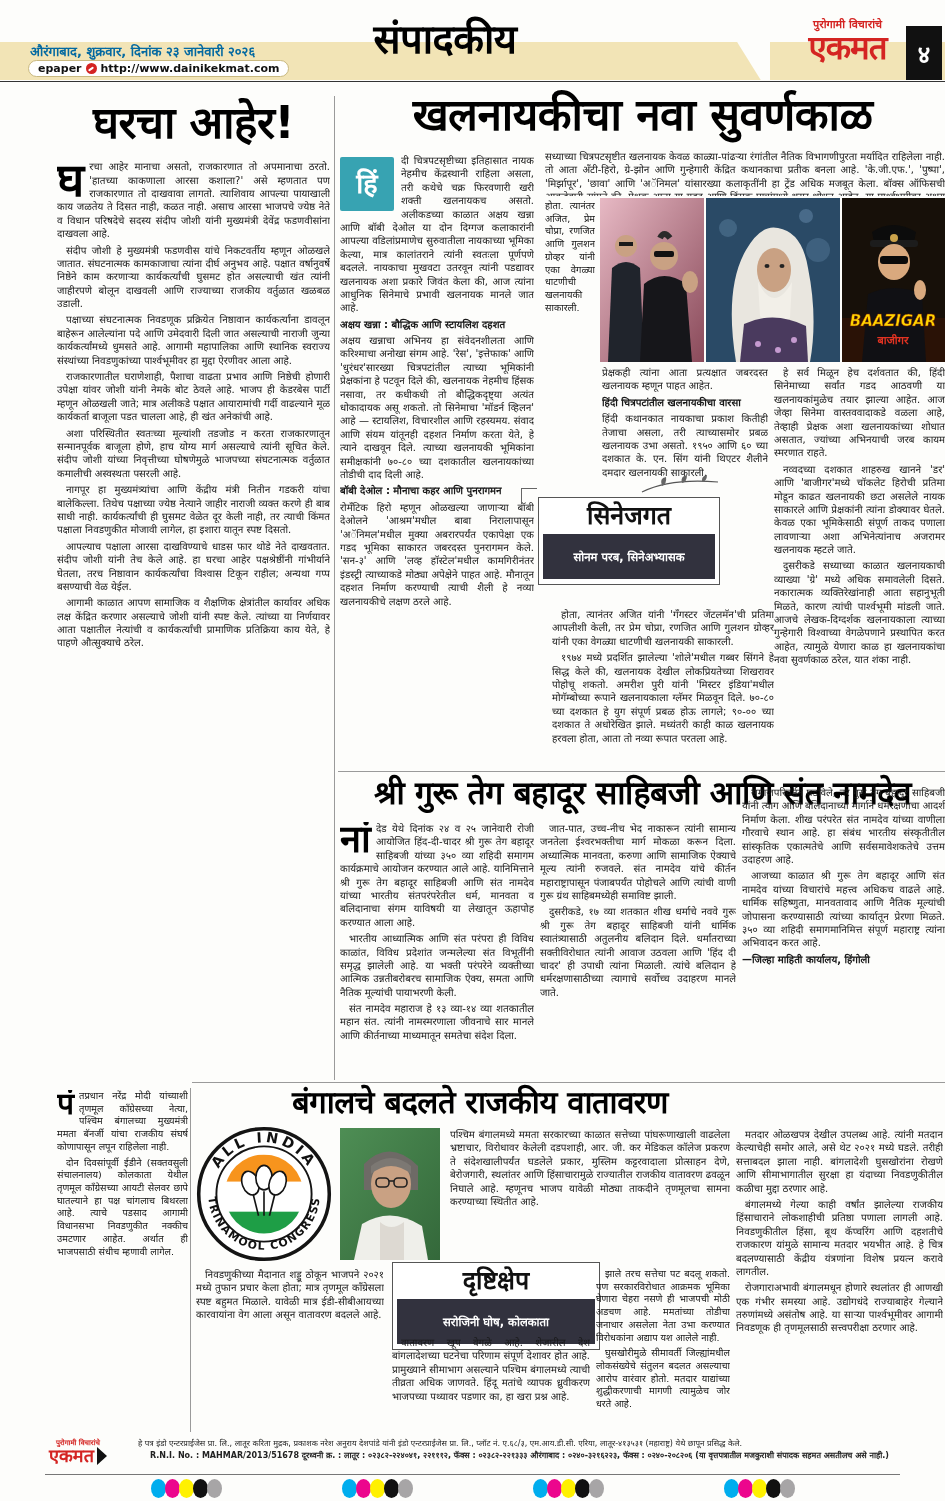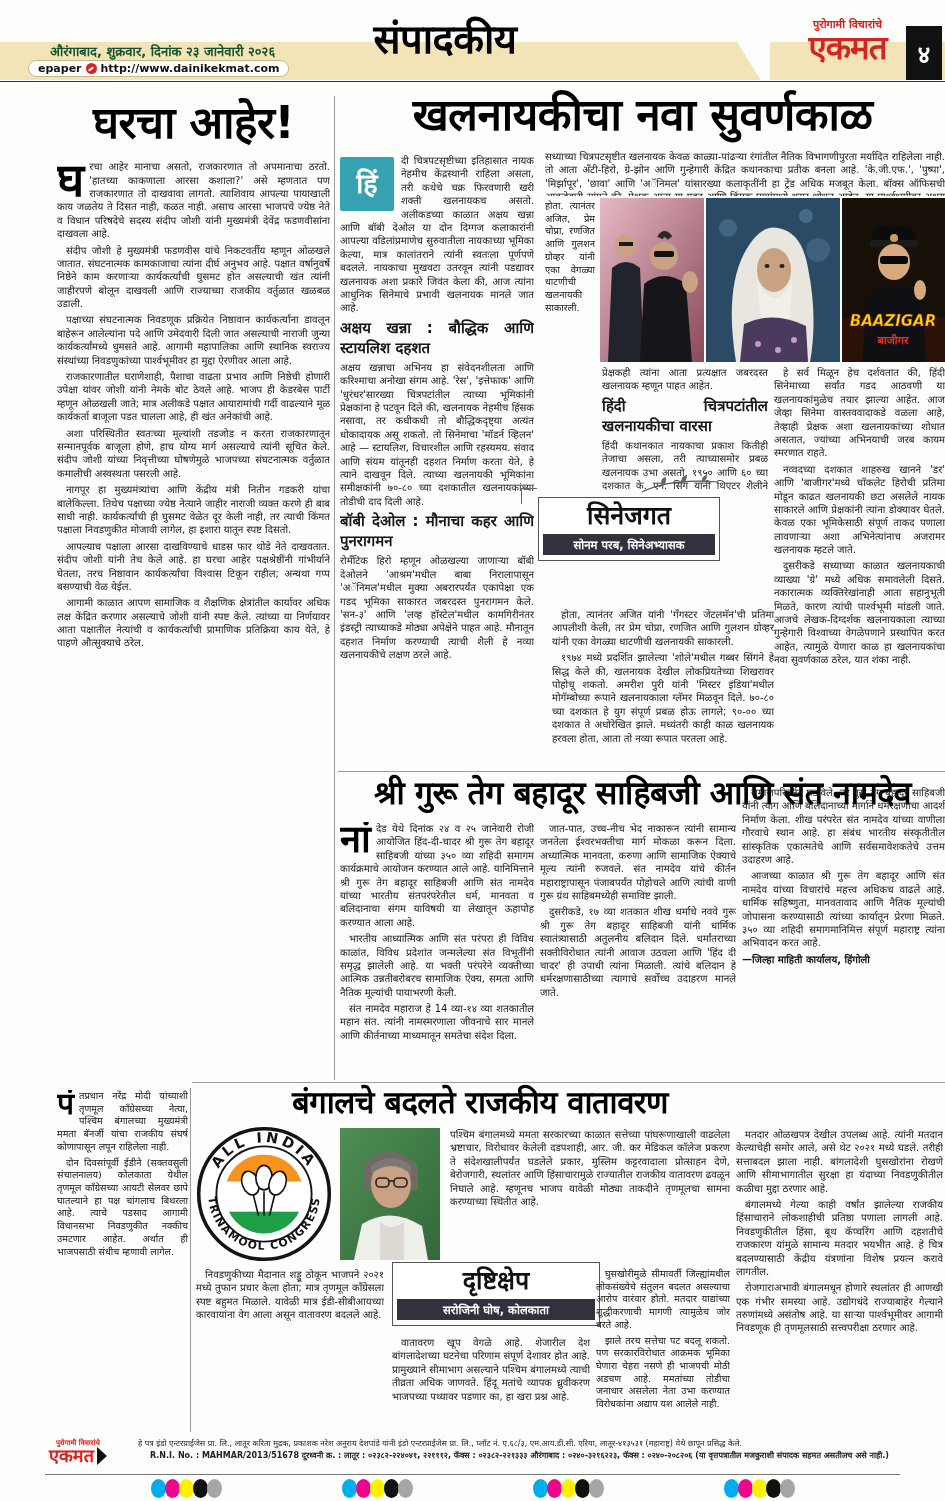--- a/index.html
+++ b/index.html
@@ -3,43 +3,43 @@
 <meta charset="utf-8">
 <style>
   html,body{margin:0;padding:0;}
   body{width:945px;height:1501px;position:relative;background:#fdfdfb;overflow:hidden;
        font-family:"DejaVu Sans","Liberation Sans",sans-serif;color:#161616;}
   .abs{position:absolute;}
   .bt{font-size:10px;line-height:1.34;text-align:justify;color:#181818;overflow:hidden;}
   .bt p{margin:0 0 3px;text-indent:9px;}
   .bt p.nolead{text-indent:0;}
   .hl{font-weight:900;color:#000;text-align:center;letter-spacing:-.5px;line-height:1.05;}
-  .sh{font-size:15px;font-weight:800;margin:4px 0 2px;text-indent:0 !important;}
+  .sh{font-size:10px;font-weight:800;margin:4px 0 2px;text-indent:0 !important;}
   .dc{float:left;font-size:46px;line-height:.8;font-weight:900;padding:2px 5px 0 0;color:#000;}
   .dcbox{float:left;width:54px;height:54px;background:#37a3b2;color:#fff;font-size:27px;font-weight:900;
          display:flex;align-items:center;justify-content:center;margin:3px 7px 2px 0;border-radius:2px;}
   .vrule{width:1px;background:#9a9a9a;}
   .hrule{height:1px;background:#9a9a9a;}
   .bylinebox{border:1.5px solid #555;background:#fff;text-align:center;padding:4px 4px 5px;}
   .bylinebox .bbt{font-size:25px;font-weight:900;color:#111;line-height:1.1;}
-  .bylinebox .bba{margin-top:4px;background:#32323e;color:#fff;font-size:11.5px;font-weight:700;padding:3px 2px;}
+  .bylinebox .bba{margin-top:4px;background:#32323e;color:#fff;font-size:11.5px;font-weight:700;padding:15px 2px;}
   .credit{font-weight:800;text-align:left;text-indent:0 !important;}
   .pill{display:inline-flex;align-items:center;gap:4px;background:#fff;border:1px solid #c9b980;
         border-radius:10px;padding:1px 9px;font-size:11px;font-weight:700;color:#111;}
   .dotgroup{display:flex;}
   .dotgroup span{width:15px;height:19px;border-radius:50%;margin-right:-1px;display:block;}
 </style>
 </head>
 <body>
 
 <div class="abs" style="left:0;top:42px;width:945px;height:38px;background:#f2e4b6;clip-path:polygon(0 0,78% 0,80.5% 100%,0 100%);"></div>
 <div class="abs" style="left:770px;top:42px;width:175px;height:38px;background:#f2e4b6;"></div>
 <div class="abs hrule" style="left:0;top:81px;width:945px;background:#333;"></div>
 
-<div class="abs" style="left:30px;top:42px;font-size:13px;font-weight:800;color:#14532d;margin-left:20px;">औरंगाबाद, शुक्रवार, दिनांक २३ जानेवारी २०२६</div>
+<div class="abs" style="left:30px;top:42px;font-size:13px;font-weight:800;color:#0369a1;">औरंगाबाद, शुक्रवार, दिनांक २३ जानेवारी २०२६</div>
 
 <div class="abs pill" style="left:28px;top:60px;">
   <span>epaper</span>
   <span style="width:11px;height:11px;border-radius:50%;background:#d42422;display:inline-block;position:relative;">
     <span style="position:absolute;left:2.5px;top:4.5px;width:6px;height:2px;background:#fff;border-radius:2px;transform:rotate(-35deg);"></span>
   </span>
   <span>http://www.dainikekmat.com</span>
 </div>
 
 <div class="abs hl" style="left:335px;top:18px;width:220px;font-size:40px;">संपादकीय</div>
@@ -152,21 +152,21 @@
 <div class="abs bt" style="left:552px;top:568px;width:222px;height:200px;margin-top:40px;">
   <span><p>होता, त्यानंतर अजित यांनी 'गँगस्टर जेंटलमॅन'ची प्रतिमा आपलीशी केली, तर प्रेम चोप्रा, रणजित आणि गुलशन ग्रोव्हर यांनी एका वेगळ्या धाटणीची खलनायकी साकारली.</p><p>१९७४ मध्ये प्रदर्शित झालेल्या 'शोले'मधील गब्बर सिंगने हे सिद्ध केले की, खलनायक देखील लोकप्रियतेच्या शिखरावर पोहोचू शकतो. अमरीश पुरी यांनी 'मिस्टर इंडिया'मधील मोगॅम्बोच्या रूपाने खलनायकाला ग्लॅमर मिळवून दिले. ७०-८० च्या दशकात हे युग संपूर्ण प्रबळ होऊ लागले; ९०-०० च्या दशकात ते अधोरेखित झाले. मध्यंतरी काही काळ खलनायक हरवला होता, आता तो नव्या रूपात परतला आहे.</p></span>
 </div>
 
 <div class="abs hrule" style="left:338px;top:771px;width:607px;"></div>
 
 <div class="abs hl" style="left:340px;top:777px;width:605px;font-size:32px;">श्री गुरू तेग बहादूर साहिबजी आणि संत नामदेव</div>
 
 <div class="abs bt" style="left:340px;top:822px;width:194px;height:254px;">
   <p class="nolead"><span class="dc" style="font-size:38px;">नां</span><span>देड येथे दिनांक २४ व २५ जानेवारी रोजी आयोजित हिंद-दी-चादर श्री गुरू तेग बहादूर साहिबजी यांच्या ३५० व्या शहिदी समागम कार्यक्रमाचे आयोजन करण्यात आले आहे. यानिमित्ताने श्री गुरू तेग बहादूर साहिबजी आणि संत नामदेव यांच्या भारतीय संतपरंपरेतील धर्म, मानवता व बलिदानाचा संगम याविषयी या लेखातून ऊहापोह करण्यात आला आहे.</span></p>
-  <span><p>भारतीय आध्यात्मिक आणि संत परंपरा ही विविध काळांत, विविध प्रदेशांत जन्मलेल्या संत विभूतींनी समृद्ध झालेली आहे. या भक्ती परंपरेने व्यक्तीच्या आत्मिक उन्नतीबरोबरच सामाजिक ऐक्य, समता आणि नैतिक मूल्यांची पायाभरणी केली.</p><p>संत नामदेव महाराज हे 14 व्या-१४ व्या शतकातील महान संत. त्यांनी नामस्मरणाला जीवनाचे सार मानले आणि कीर्तनाच्या माध्यमातून समतेचा संदेश दिला.</p></span>
+  <span><p>भारतीय आध्यात्मिक आणि संत परंपरा ही विविध काळांत, विविध प्रदेशांत जन्मलेल्या संत विभूतींनी समृद्ध झालेली आहे. या भक्ती परंपरेने व्यक्तीच्या आत्मिक उन्नतीबरोबरच सामाजिक ऐक्य, समता आणि नैतिक मूल्यांची पायाभरणी केली.</p><p>संत नामदेव महाराज हे १३ व्या-१४ व्या शतकातील महान संत. त्यांनी नामस्मरणाला जीवनाचे सार मानले आणि कीर्तनाच्या माध्यमातून समतेचा संदेश दिला.</p></span>
 </div>
 <div class="abs bt" style="left:540px;top:822px;width:196px;height:254px;">
   <span><p>जात-पात, उच्च-नीच भेद नाकारून त्यांनी सामान्य जनतेला ईश्वरभक्तीचा मार्ग मोकळा करून दिला. अध्यात्मिक मानवता, करुणा आणि सामाजिक ऐक्याचे मूल्य त्यांनी रुजवले. संत नामदेव यांचे कीर्तन महाराष्ट्रापासून पंजाबपर्यंत पोहोचले आणि त्यांची वाणी गुरू ग्रंथ साहिबमध्येही समाविष्ट झाली.</p><p>दुसरीकडे, १७ व्या शतकात शीख धर्माचे नववे गुरू श्री गुरू तेग बहादूर साहिबजी यांनी धार्मिक स्वातंत्र्यासाठी अतुलनीय बलिदान दिले. धर्मांतराच्या सक्तीविरोधात त्यांनी आवाज उठवला आणि 'हिंद दी चादर' ही उपाधी त्यांना मिळाली. त्यांचे बलिदान हे धर्मरक्षणासाठीच्या त्यागाचे सर्वोच्च उदाहरण मानले जाते.</p></span>
 </div>
 <div class="abs bt" style="left:742px;top:786px;width:203px;height:254px;">
   <span><p>समाजपरिवर्तन घडविले, तर गुरू तेग बहादूर साहिबजी यांनी त्याग आणि बलिदानाच्या मार्गाने धर्मरक्षणाचा आदर्श निर्माण केला. शीख परंपरेत संत नामदेव यांच्या वाणीला गौरवाचे स्थान आहे. हा संबंध भारतीय संस्कृतीतील सांस्कृतिक एकात्मतेचे आणि सर्वसमावेशकतेचे उत्तम उदाहरण आहे.</p><p>आजच्या काळात श्री गुरू तेग बहादूर आणि संत नामदेव यांच्या विचारांचे महत्त्व अधिकच वाढले आहे. धार्मिक सहिष्णुता, मानवतावाद आणि नैतिक मूल्यांची जोपासना करण्यासाठी त्यांच्या कार्यातून प्रेरणा मिळते. ३५० व्या शहिदी समागमानिमित्त संपूर्ण महाराष्ट्र त्यांना अभिवादन करत आहे.</p></span>
   <p class="credit">—जिल्हा माहिती कार्यालय, हिंगोली</p>
 </div>
 
 <div class="abs hrule" style="left:192px;top:1082px;width:753px;"></div>
@@ -243,21 +243,21 @@
 
 <div class="abs bylinebox" style="left:392px;top:1262px;width:198px;">
   <div class="bbt">दृष्टिक्षेप</div>
   <div class="bba">सरोजिनी घोष, कोलकाता</div>
 </div>
 <div class="abs bt" style="left:392px;top:1336px;width:198px;height:96px;">
   <span><p>वातावरण खूप वेगळे आहे. शेजारील देश बांगलादेशच्या घटनेचा परिणाम संपूर्ण देशावर होत आहे. प्रामुख्याने सीमाभाग असल्याने पश्चिम बंगालमध्ये त्याची तीव्रता अधिक जाणवते. हिंदू मतांचे व्यापक ध्रुवीकरण भाजपच्या पथ्यावर पडणार का, हा खरा प्रश्न आहे.</p></span>
 </div>
 
 <div class="abs bt" style="left:596px;top:1268px;width:134px;height:164px;font-size:9.5px;">
-  <span><p>घुसखोरीमुळे सीमावर्ती जिल्ह्यांमधील लोकसंख्येचे संतुलन बदलत असल्याचा आरोप वारंवार होतो. मतदार याद्यांच्या शुद्धीकरणाची मागणी त्यामुळेच जोर धरते आहे.</p><p>झाले तरच सत्तेचा पट बदलू शकतो. पण सरकारविरोधात आक्रमक भूमिका घेणारा चेहरा नसणे ही भाजपची मोठी अडचण आहे. ममतांच्या तोडीचा जनाधार असलेला नेता उभा करण्यात विरोधकांना अद्याप यश आलेले नाही.</p></span>
+  <span><p>झाले तरच सत्तेचा पट बदलू शकतो. पण सरकारविरोधात आक्रमक भूमिका घेणारा चेहरा नसणे ही भाजपची मोठी अडचण आहे. ममतांच्या तोडीचा जनाधार असलेला नेता उभा करण्यात विरोधकांना अद्याप यश आलेले नाही.</p><p>घुसखोरीमुळे सीमावर्ती जिल्ह्यांमधील लोकसंख्येचे संतुलन बदलत असल्याचा आरोप वारंवार होतो. मतदार याद्यांच्या शुद्धीकरणाची मागणी त्यामुळेच जोर धरते आहे.</p></span>
 </div>
 
 <div class="abs" style="left:28px;top:1438px;width:100px;text-align:center;">
   <div style="font-size:7px;font-weight:800;color:#d42422;">पुरोगामी विचारांचे</div>
   <div style="display:flex;align-items:center;justify-content:center;">
     <span style="font-size:18px;font-weight:900;color:#d42422;line-height:1;">एकमत</span>
     <span style="width:0;height:0;border-top:9px solid transparent;border-bottom:9px solid transparent;border-left:10px solid #111;margin-left:3px;"></span>
   </div>
 </div>
 <div class="abs" style="left:138px;top:1438px;width:800px;font-size:8px;line-height:1.5;color:#222;text-align:justify;">

